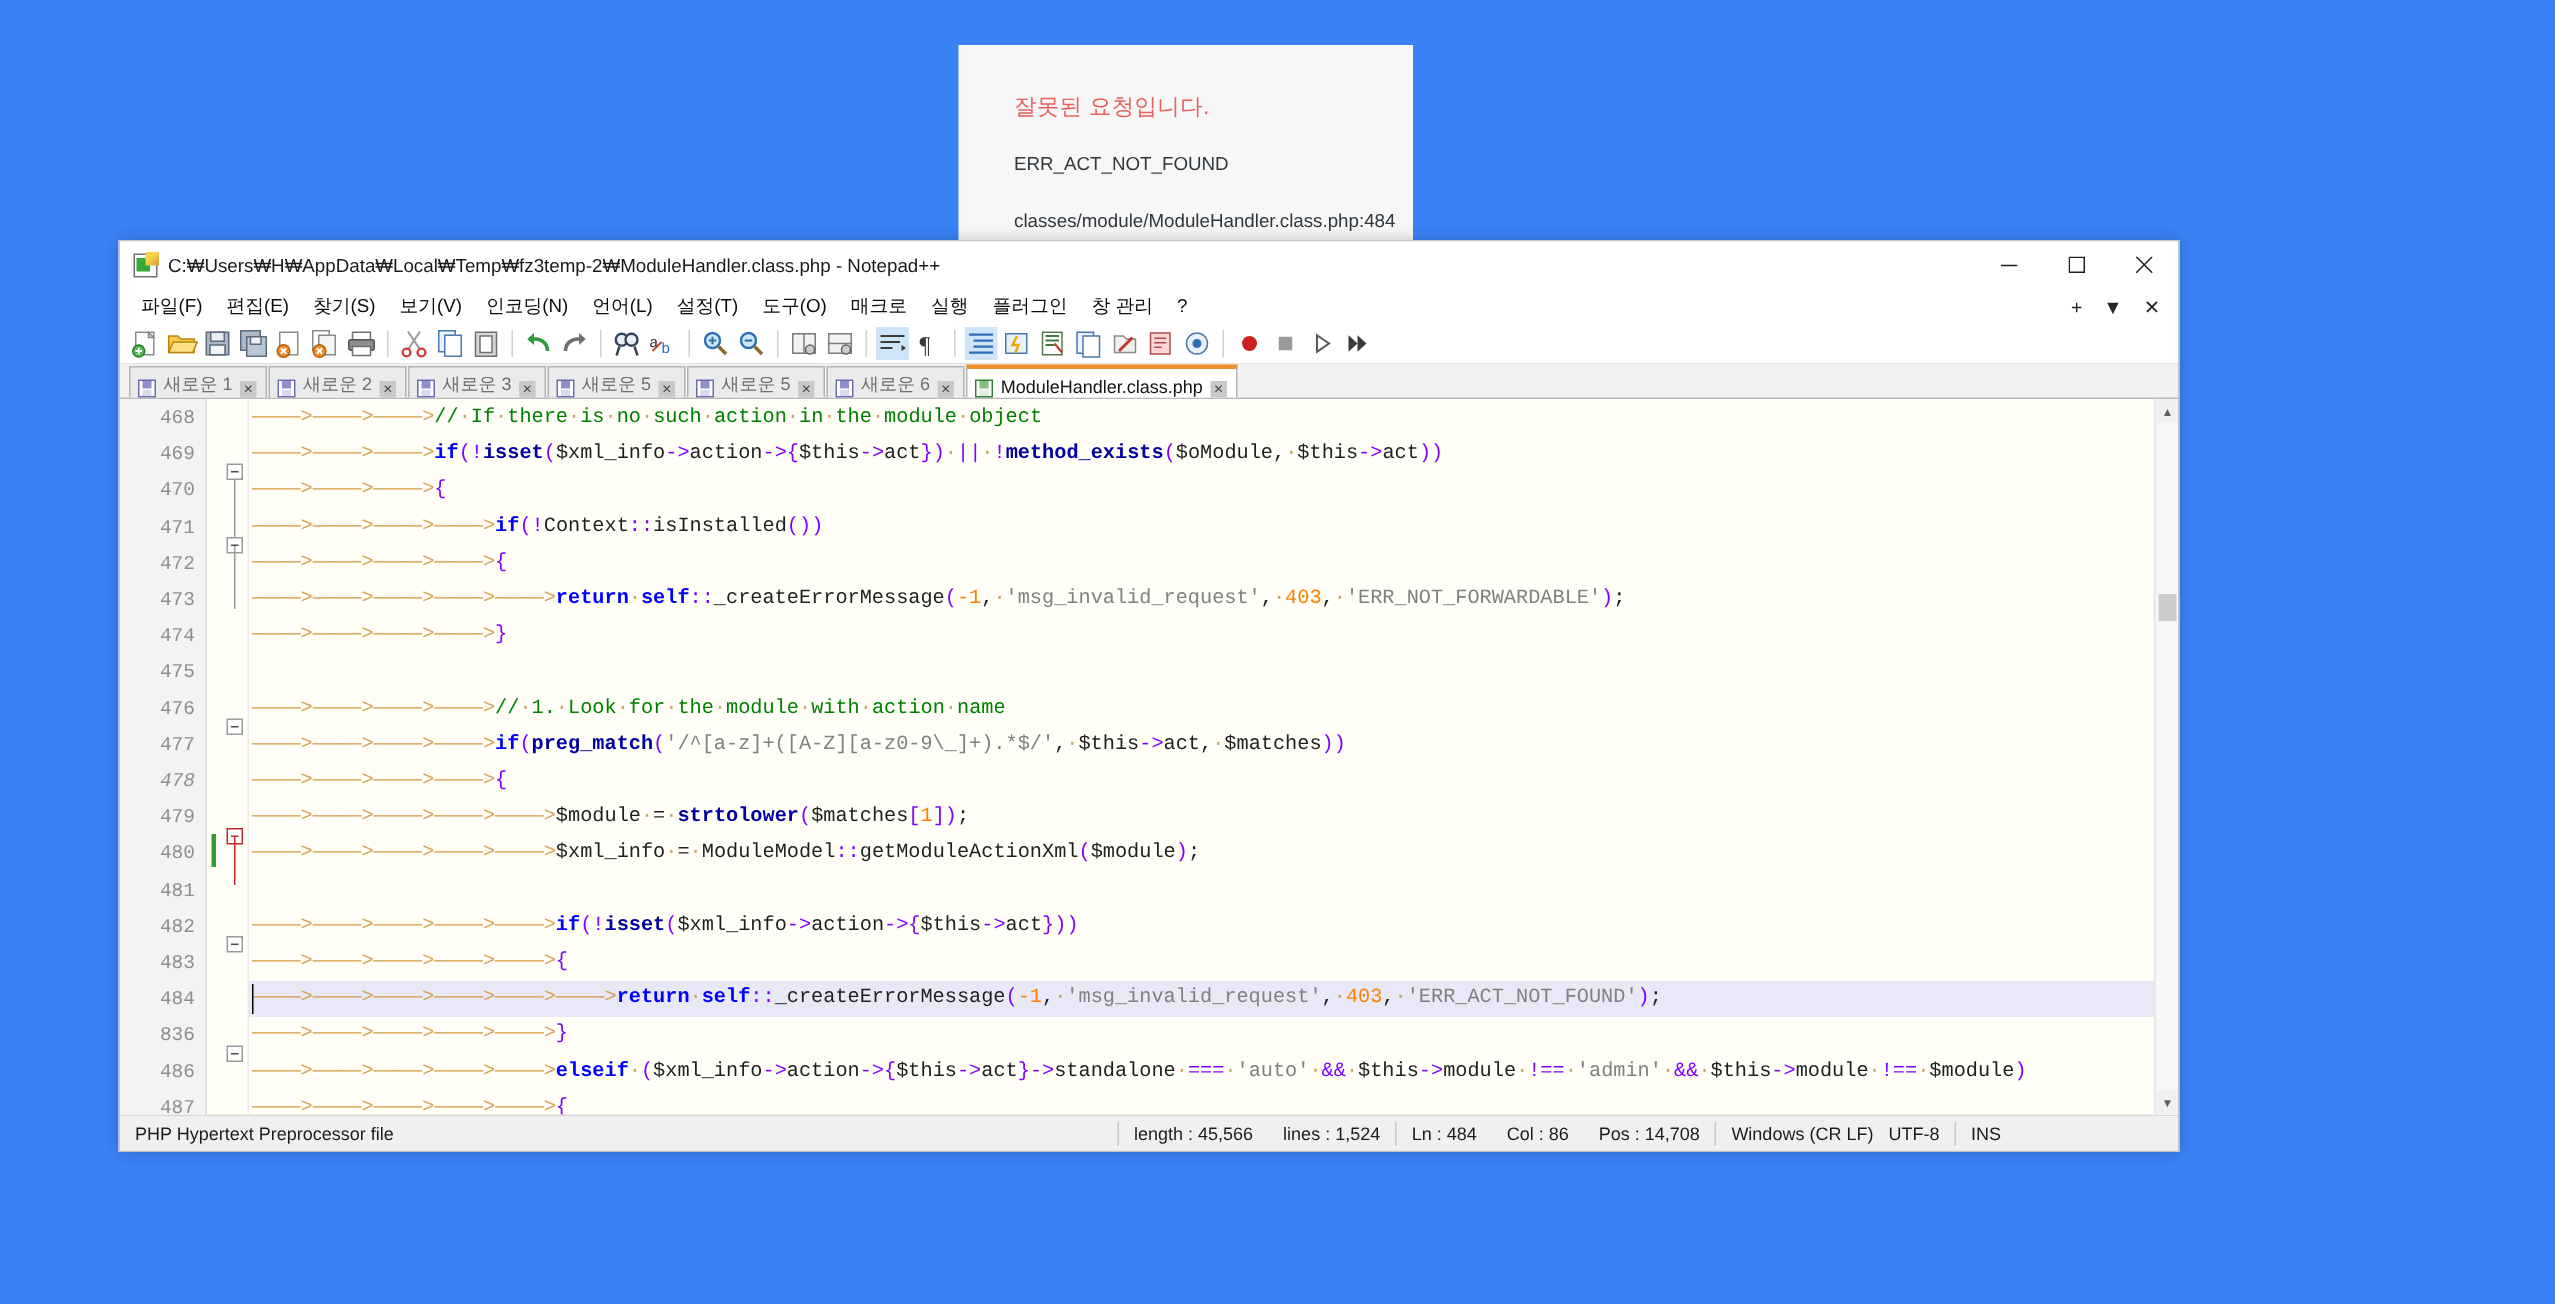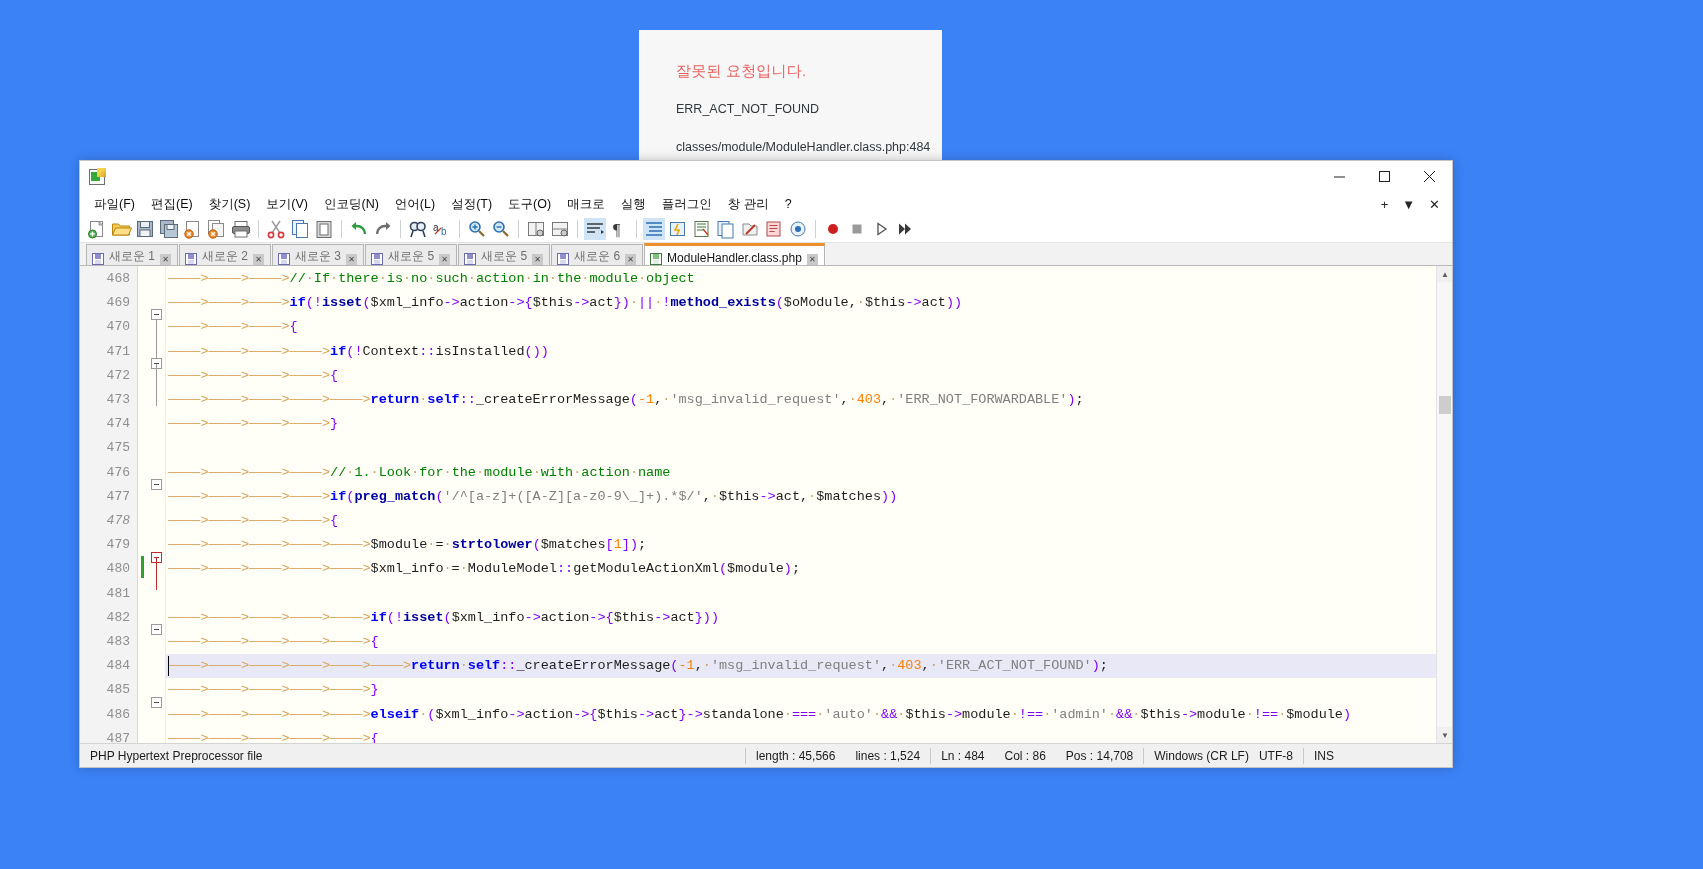--- a/index.html
+++ b/index.html
@@ -225,20 +225,21 @@
   </div>
 
   <div class="npp">
 
     <div class="titlebar">
       <span class="title-icon">
         <span class="page"></span>
           <span class="green"></span>
           <span class="pen"></span>
       </span>
+      <span class="title-text">C:₩Users₩H₩AppData₩Local₩Temp₩fz3temp-2₩ModuleHandler.class.php - Notepad++</span>
       <span class="winbtns">
         <span class="winbtn">
           <svg width="11" height="11" viewBox="0 0 11 11">
               <line x1="0" y1="6" x2="11" y2="6" stroke="#202020" stroke-width="1"></line>
             </svg>
         </span>
         <span class="winbtn">
           <svg width="11" height="11" viewBox="0 0 11 11">
               <rect x="0.5" y="0.5" width="10" height="10" fill="none" stroke="#202020" stroke-width="1"></rect>
             </svg>
@@ -470,21 +471,21 @@
           <div class="lnum" style="top: 170.4px;">475</div>
           <div class="lnum" style="top: 194.6px;">476</div>
           <div class="lnum" style="top: 218.8px;">477</div>
           <div class="lnum" style="top: 243px; font-style: italic;">478</div>
           <div class="lnum" style="top: 267.2px;">479</div>
           <div class="lnum" style="top: 291.4px;">480</div>
           <div class="lnum" style="top: 315.6px;">481</div>
           <div class="lnum" style="top: 339.8px;">482</div>
           <div class="lnum" style="top: 364px;">483</div>
           <div class="lnum" style="top: 388.2px;">484</div>
-          <div class="lnum" style="top: 412.4px;">485</div>
+          <div class="lnum" style="top: 412.4px;">836</div>
           <div class="lnum" style="top: 436.6px;">486</div>
           <div class="lnum" style="top: 460.8px;">487</div>
         </div>
 
       <div class="markcol">
         <div class="bookmarkbar" style="top:290px;height:22px;"></div>
       </div>
 
       <div class="foldcol">
         <div class="foldline" style="top:48px;height:52px;"></div>

